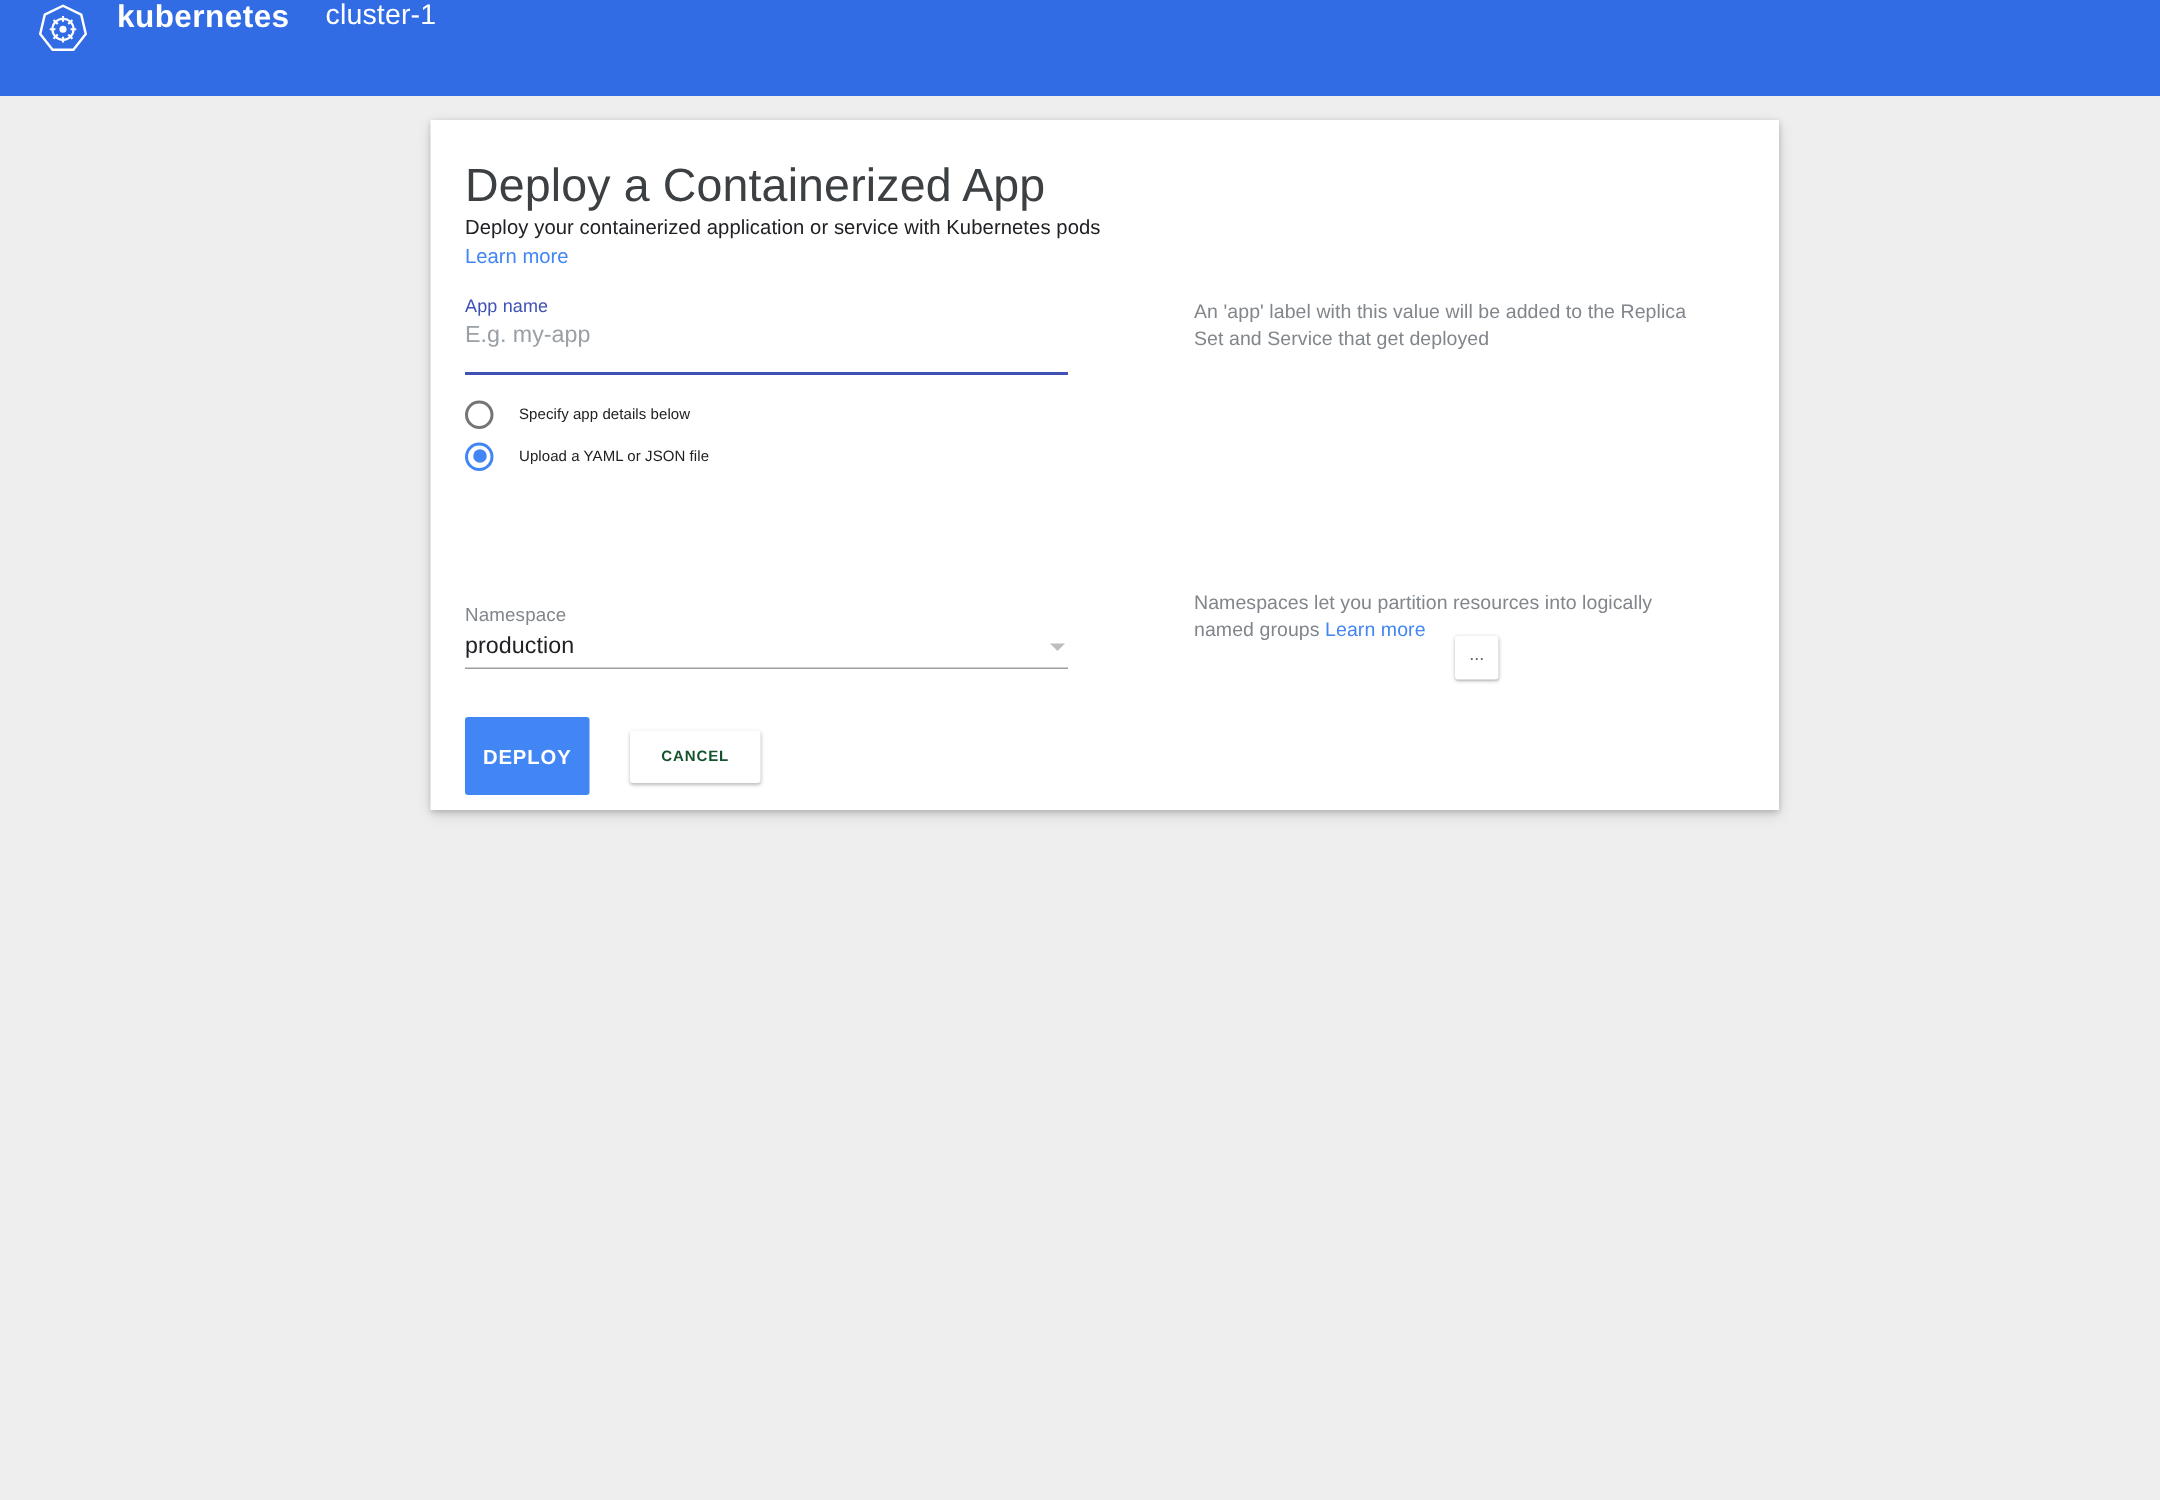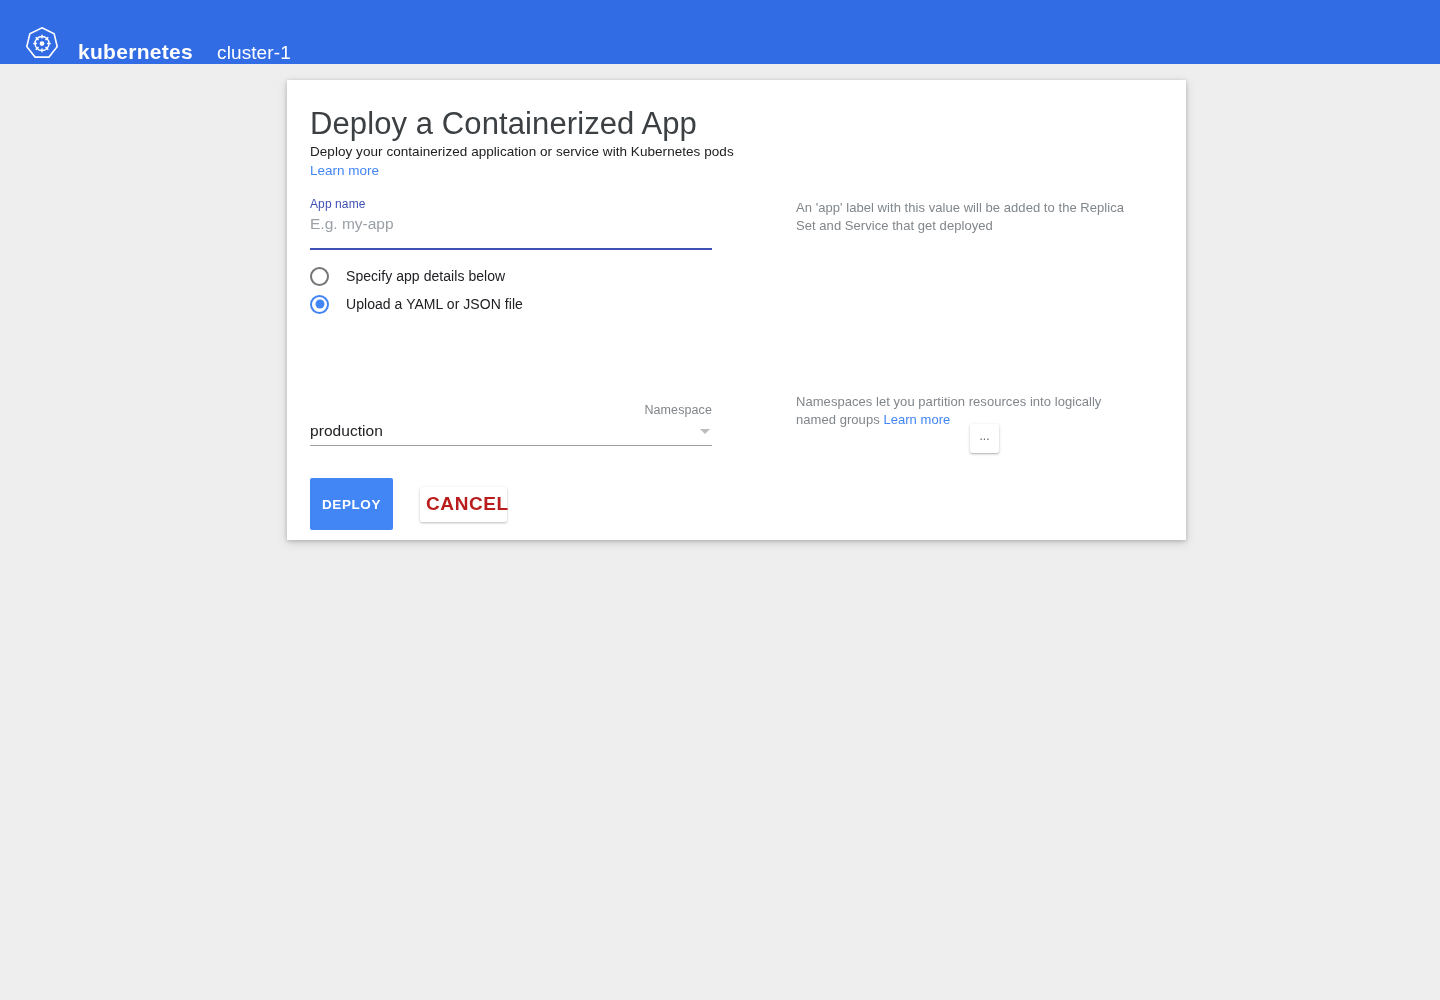--- a/index.html
+++ b/index.html
@@ -16,21 +16,21 @@
   }
 
   
   .appbar {
     position: absolute;
     top: 0; left: 0;
     width: 1440px;
     height: 64px;
     background: #326ce5;
     display: flex;
-    align-items: flex-end;
+    align-items: flex-start;
   }
   .logo-wrap {
     margin-left: 22px;
     width: 40px;
     height: 40px;
     display: flex;
     align-items: center;
     justify-content: center;
   }
   .brand {
@@ -157,21 +157,21 @@
     position: absolute;
     left: 50%; top: 50%;
     transform: translate(-50%, -50%);
     width: 9px;
     height: 9px;
     border-radius: 50%;
     background: #4285f4;
   }
   .radio-label {
     margin-left: 17px;
-    font-size: 14px;
+    font-size: 10px;
     color: #202124;
     letter-spacing: 0.05px;
   }
 
   
   .field-file {
     position: absolute;
     left: 23px;
     top: 253px;
     width: 358px;
@@ -205,21 +205,20 @@
     align-items: center;
     justify-content: center;
   }
 
   
   .field-ns {
     position: absolute;
     left: 23px;
     top: 323px;
     width: 402px;
-    text-align: right;
   }
   .select-row {
     position: relative;
     display: flex;
     align-items: flex-end;
     justify-content: space-between;
   }
   .select-value {
     font-size: 15.5px;
     color: #202124;
@@ -254,26 +253,26 @@
     font-size: 13.5px;
     font-weight: bold;
     letter-spacing: 0.6px;
     cursor: pointer;
   }
   .btn-cancel {
     margin-left: 27px;
     width: 87px;
     height: 35px;
     background: #ffffff;
-    color: #b91c1c;
+    color: #14532d;
     border: none;
     border-radius: 2px;
     box-shadow: 0 1px 3px rgba(0,0,0,0.16), 0 1px 2px rgba(0,0,0,0.12);
     font-family: "Liberation Sans", sans-serif;
-    font-size: 19px;
+    font-size: 10px;
     font-weight: bold;
     letter-spacing: 0.6px;
     cursor: pointer;
   }
 
   
   .help {
     position: absolute;
     font-size: 13px;
     color: #80868b;

